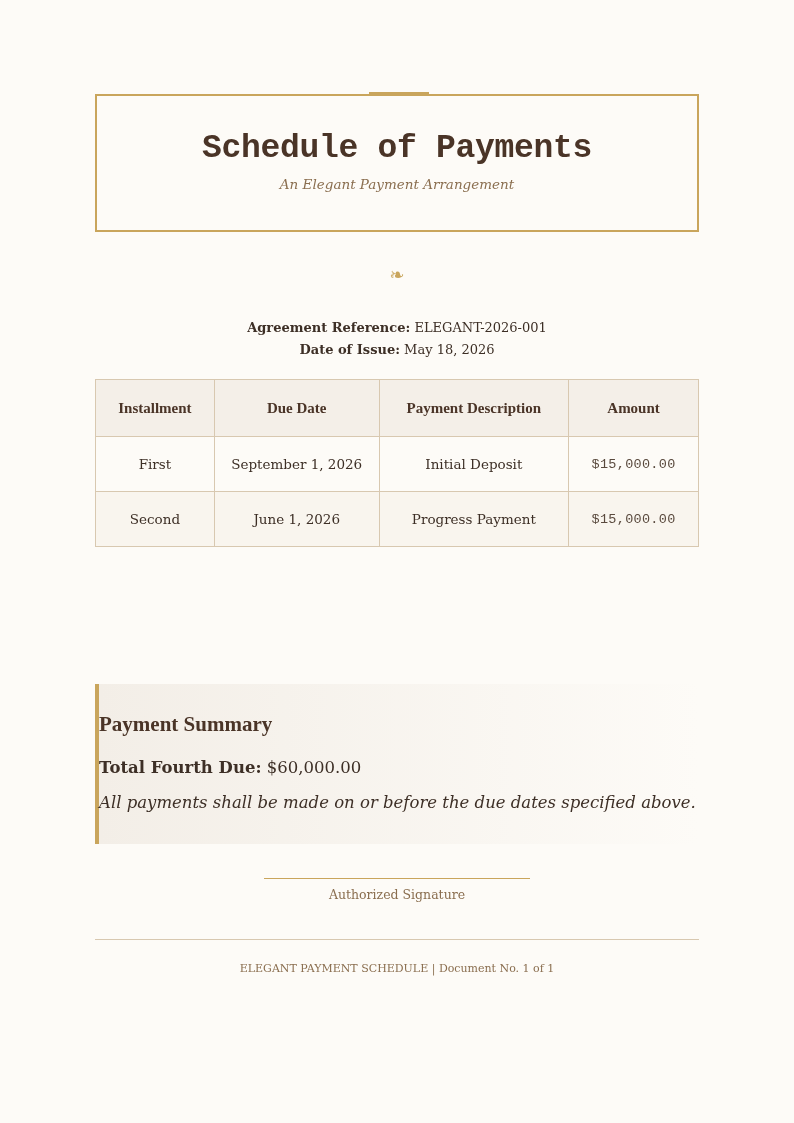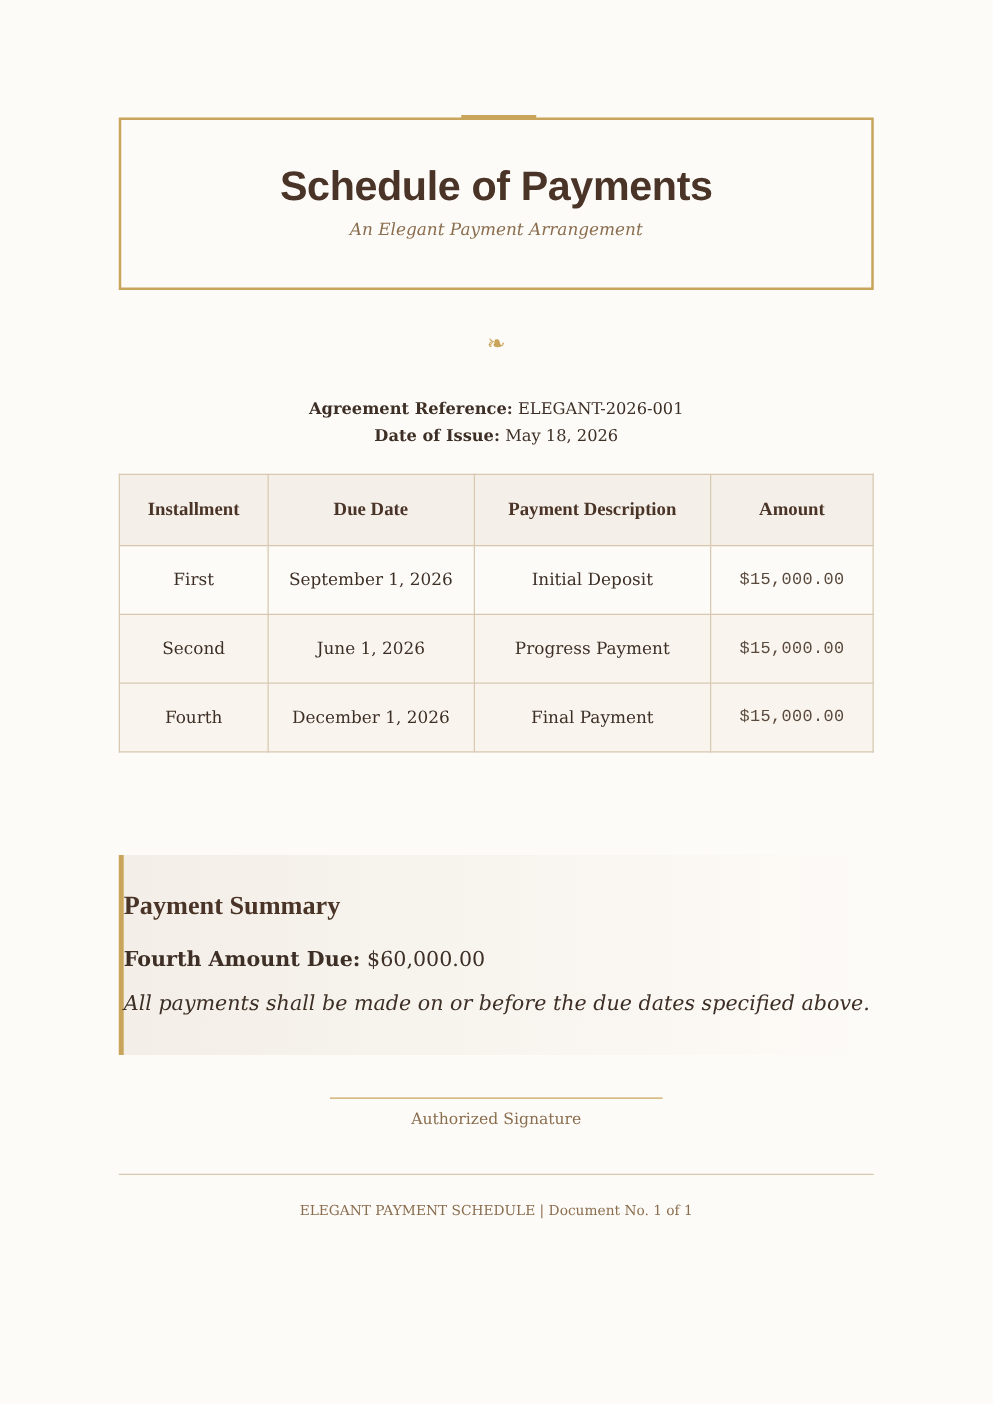--- a/index.html
+++ b/index.html
@@ -11,21 +11,21 @@
   .page { position:absolute; left:95px; top:0; width:604px; }
   .header-box {
     position:absolute; left:0; top:94px; width:600px; height:134px;
     border:2px solid #c9a55c; background:#fdfbf7;
   }
   .accent-bar {
     position:absolute; left:272px; top:-4px; width:60px; height:3px; background:#c9a55c;
   }
   .title {
     position:absolute; left:0; right:0; top:34px; text-align:center;
-    font-family:Liberation Sans, sans-serif; font-weight:bold; font-size:33px; color:#4a3427;
+    font-family:Liberation Mono, monospace; font-weight:bold; font-size:33px; color:#4a3427;
     letter-spacing:-0.3px;
   }
   .subtitle {
     position:absolute; left:0; right:0; top:80px; text-align:center;
     font-style:italic; font-size:13.5px; color:#8a6e4f;
     font-family:"DejaVu Serif", serif;
   }
   .ornament {
     position:absolute; left:0; width:604px; top:264px; text-align:center;
     color:#c9a55c; font-size:18px;
@@ -106,33 +106,27 @@
         <td>September 1, 2026</td>
         <td>Initial Deposit</td>
         <td class="amt">$15,000.00</td>
       </tr>
       <tr class="alt">
         <td>Second</td>
         <td>June 1, 2026</td>
         <td>Progress Payment</td>
         <td class="amt">$15,000.00</td>
       </tr>
-      <tr class="alt">
-        <td>Fourth</td>
-        <td>December 1, 2026</td>
-        <td>Final Payment</td>
-        <td class="amt">$15,000.00</td>
-      </tr>
     </tbody>
   </table>
 
   <div class="summary">
     <h3>Payment Summary</h3>
     <div class="total">
-      <b>Fourth Amount Due:</b>
+      <b>Total Fourth Due:</b>
       <span>$60,000.00</span>
     </div>
     <div class="note">All payments shall be made on or before the due dates specified above.</div>
   </div>
 
   <div class="sig-line"></div>
   <div class="sig-label">Authorized Signature</div>
 
   <div class="footer-rule"></div>
   <div class="footer">ELEGANT PAYMENT SCHEDULE | Document No. 1 of 1</div>

